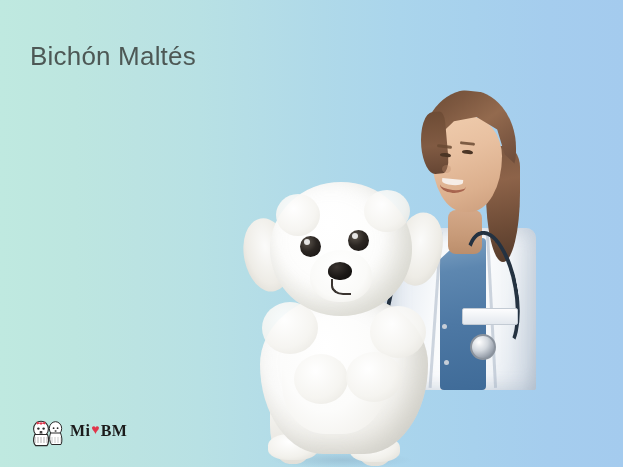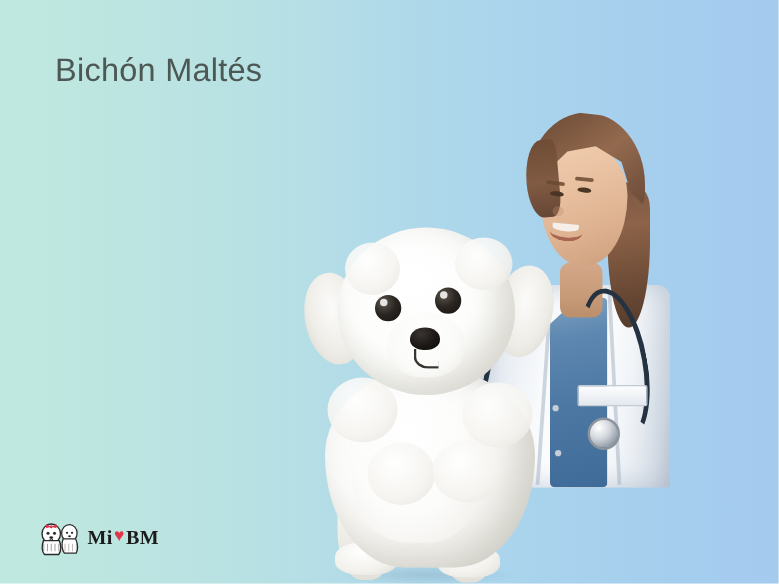--- a/index.html
+++ b/index.html
@@ -32,21 +32,21 @@
     left: 30px;
     top: 38px;
     width: 340px;
     color: #4d5855;
     font-size: 26px;
     font-weight: 500;
     line-height: 37px;
     letter-spacing: 0.2px;
     z-index: 6;
   }
-  .title-line { display: block; white-space: nowrap; margin-left: 14px; }
+  .title-line { display: block; white-space: nowrap; }
 
   
   .photo-group {
     position: absolute;
     left: 0; top: 0;
     width: 623px; height: 467px;
     z-index: 3;
   }
 
   
@@ -390,20 +390,21 @@
 
   
   .logo {
     position: absolute;
     left: 28px;
     top: 412px;
     width: 96px;
     height: 38px;
     z-index: 7;
     display: flex;
+    align-items: center;
     gap: 2px;
   }
   .logo-mark {
     position: relative;
     width: 40px;
     height: 34px;
     flex: 0 0 auto;
   }
   .logo-text {
     font-family: "Liberation Serif", serif;

